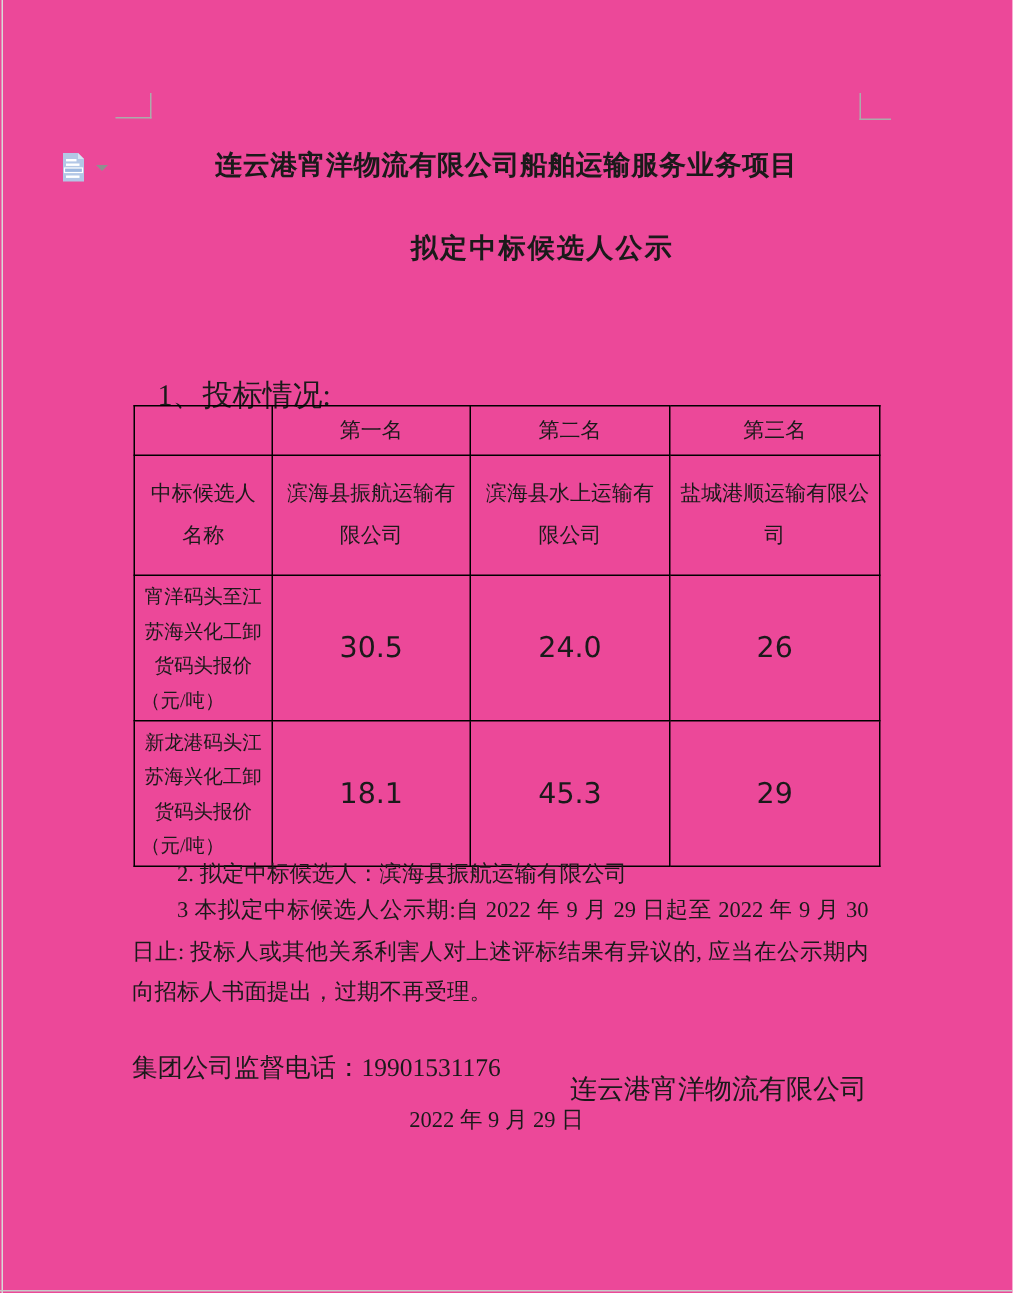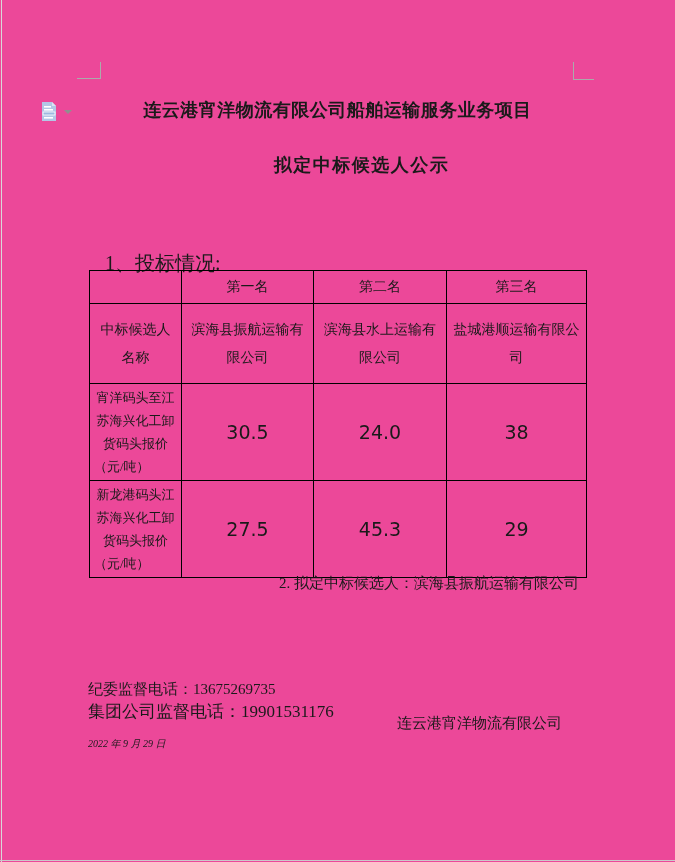--- a/index.html
+++ b/index.html
@@ -83,35 +83,34 @@
     vertical-align: top; padding: 4px 5px; margin-left: 26px;
   }
   td.c-val {
     font-family: "DejaVu Sans", "Liberation Sans", sans-serif;
     font-size: 19px;
   }
 
   .para-candidate {
     position: absolute; top: 571px; left: 88px; width: 491px;
     text-indent: 2em;
-    text-align: right;
   }
   .para-publicity {
     position: absolute; top: 594px; left: 88px; width: 491px;
     text-indent: 2em; text-align: justify; line-height: 27.5px;
   }
   .phone-1 { position: absolute; top: 680px; left: 88px; font-size: 15px; }
   .phone-2 { position: absolute; top: 700px; left: 88px; font-size: 17px; }
   .sig-company {
-    position: absolute; top: 714px; left: 72px; width: 490px;
-    text-align: right; font-size: 15px;
+    position: absolute; top: 714px; left: 88px; width: 490px;
+    text-align: right; font-size: 18px;
   }
   .sig-date {
     position: absolute; top: 737px; left: 88px; width: 490px;
-    text-align: left; font-size: 10px; padding-right: 4px; font-style: italic;
+    text-align: center; font-size: 15px; padding-right: 4px;
   }
 </style>
 </head>
 <body>
 
 <div class="page">
 
   <div class="edge-left"></div>
   <div class="edge-bottom"></div>
 
@@ -155,33 +154,33 @@
     <tr class="r-names">
       <td>中标候选人名称</td>
       <td class="c-name-top">滨海县振航运输有限公司</td>
       <td>滨海县水上运输有限公司</td>
       <td>盐城港顺运输有限公司</td>
     </tr>
     <tr class="r-price1">
       <td class="c-rowlabel">宵洋码头至江苏海兴化工卸货码头报价（元/吨）</td>
       <td class="c-val">30.5</td>
       <td class="c-val">24.0</td>
-      <td class="c-val">38</td>
+      <td class="c-val">26</td>
     </tr>
     <tr class="r-price2">
       <td class="c-rowlabel">新龙港码头江苏海兴化工卸货码头报价（元/吨）</td>
-      <td class="c-val">27.5</td>
+      <td class="c-val">18.1</td>
       <td class="c-val">45.3</td>
       <td class="c-val">29</td>
     </tr>
   </tbody>
     </table>
 
   <div class="para-candidate body-text">2. 拟定中标候选人：滨海县振航运输有限公司</div>
 
+  <div class="para-publicity body-text">3 本拟定中标候选人公示期:自 2022 年 9 月 29 日起至 2022 年 9 月 30 日止: 投标人或其他关系利害人对上述评标结果有异议的, 应当在公示期内向招标人书面提出，过期不再受理。</div>
 
-  <div class="phone-1">纪委监督电话：13675269735</div>
   <div class="phone-2">集团公司监督电话：19901531176</div>
 
   <div class="sig-company">连云港宵洋物流有限公司</div>
   <div class="sig-date">2022 年 9 月 29 日</div>
 
 </div>
 
 </body></html>

